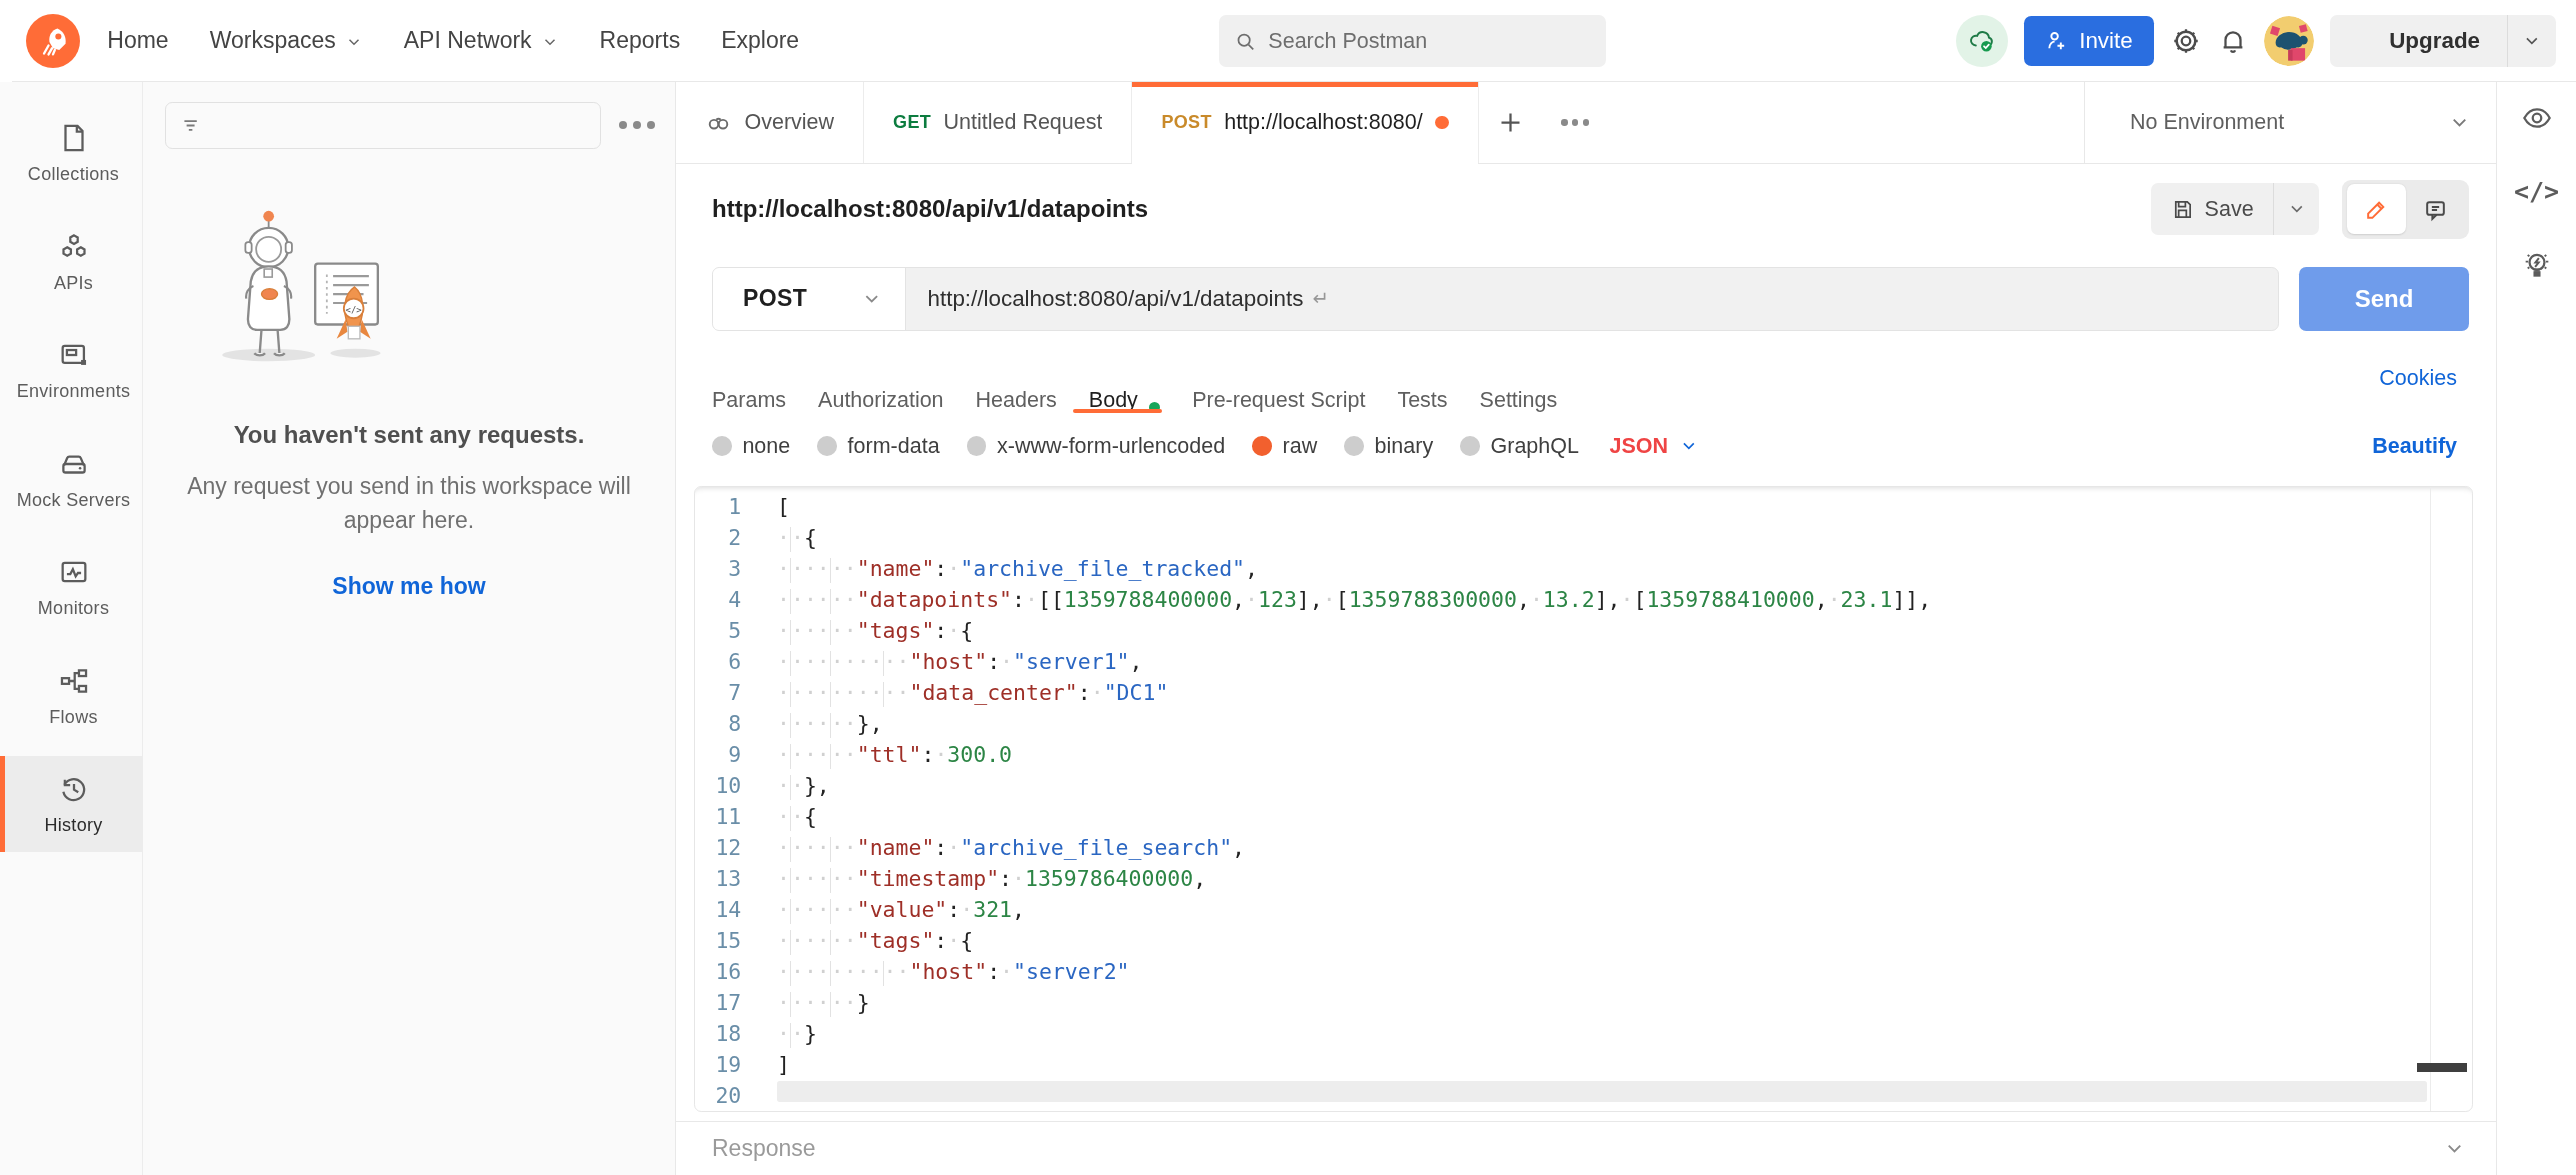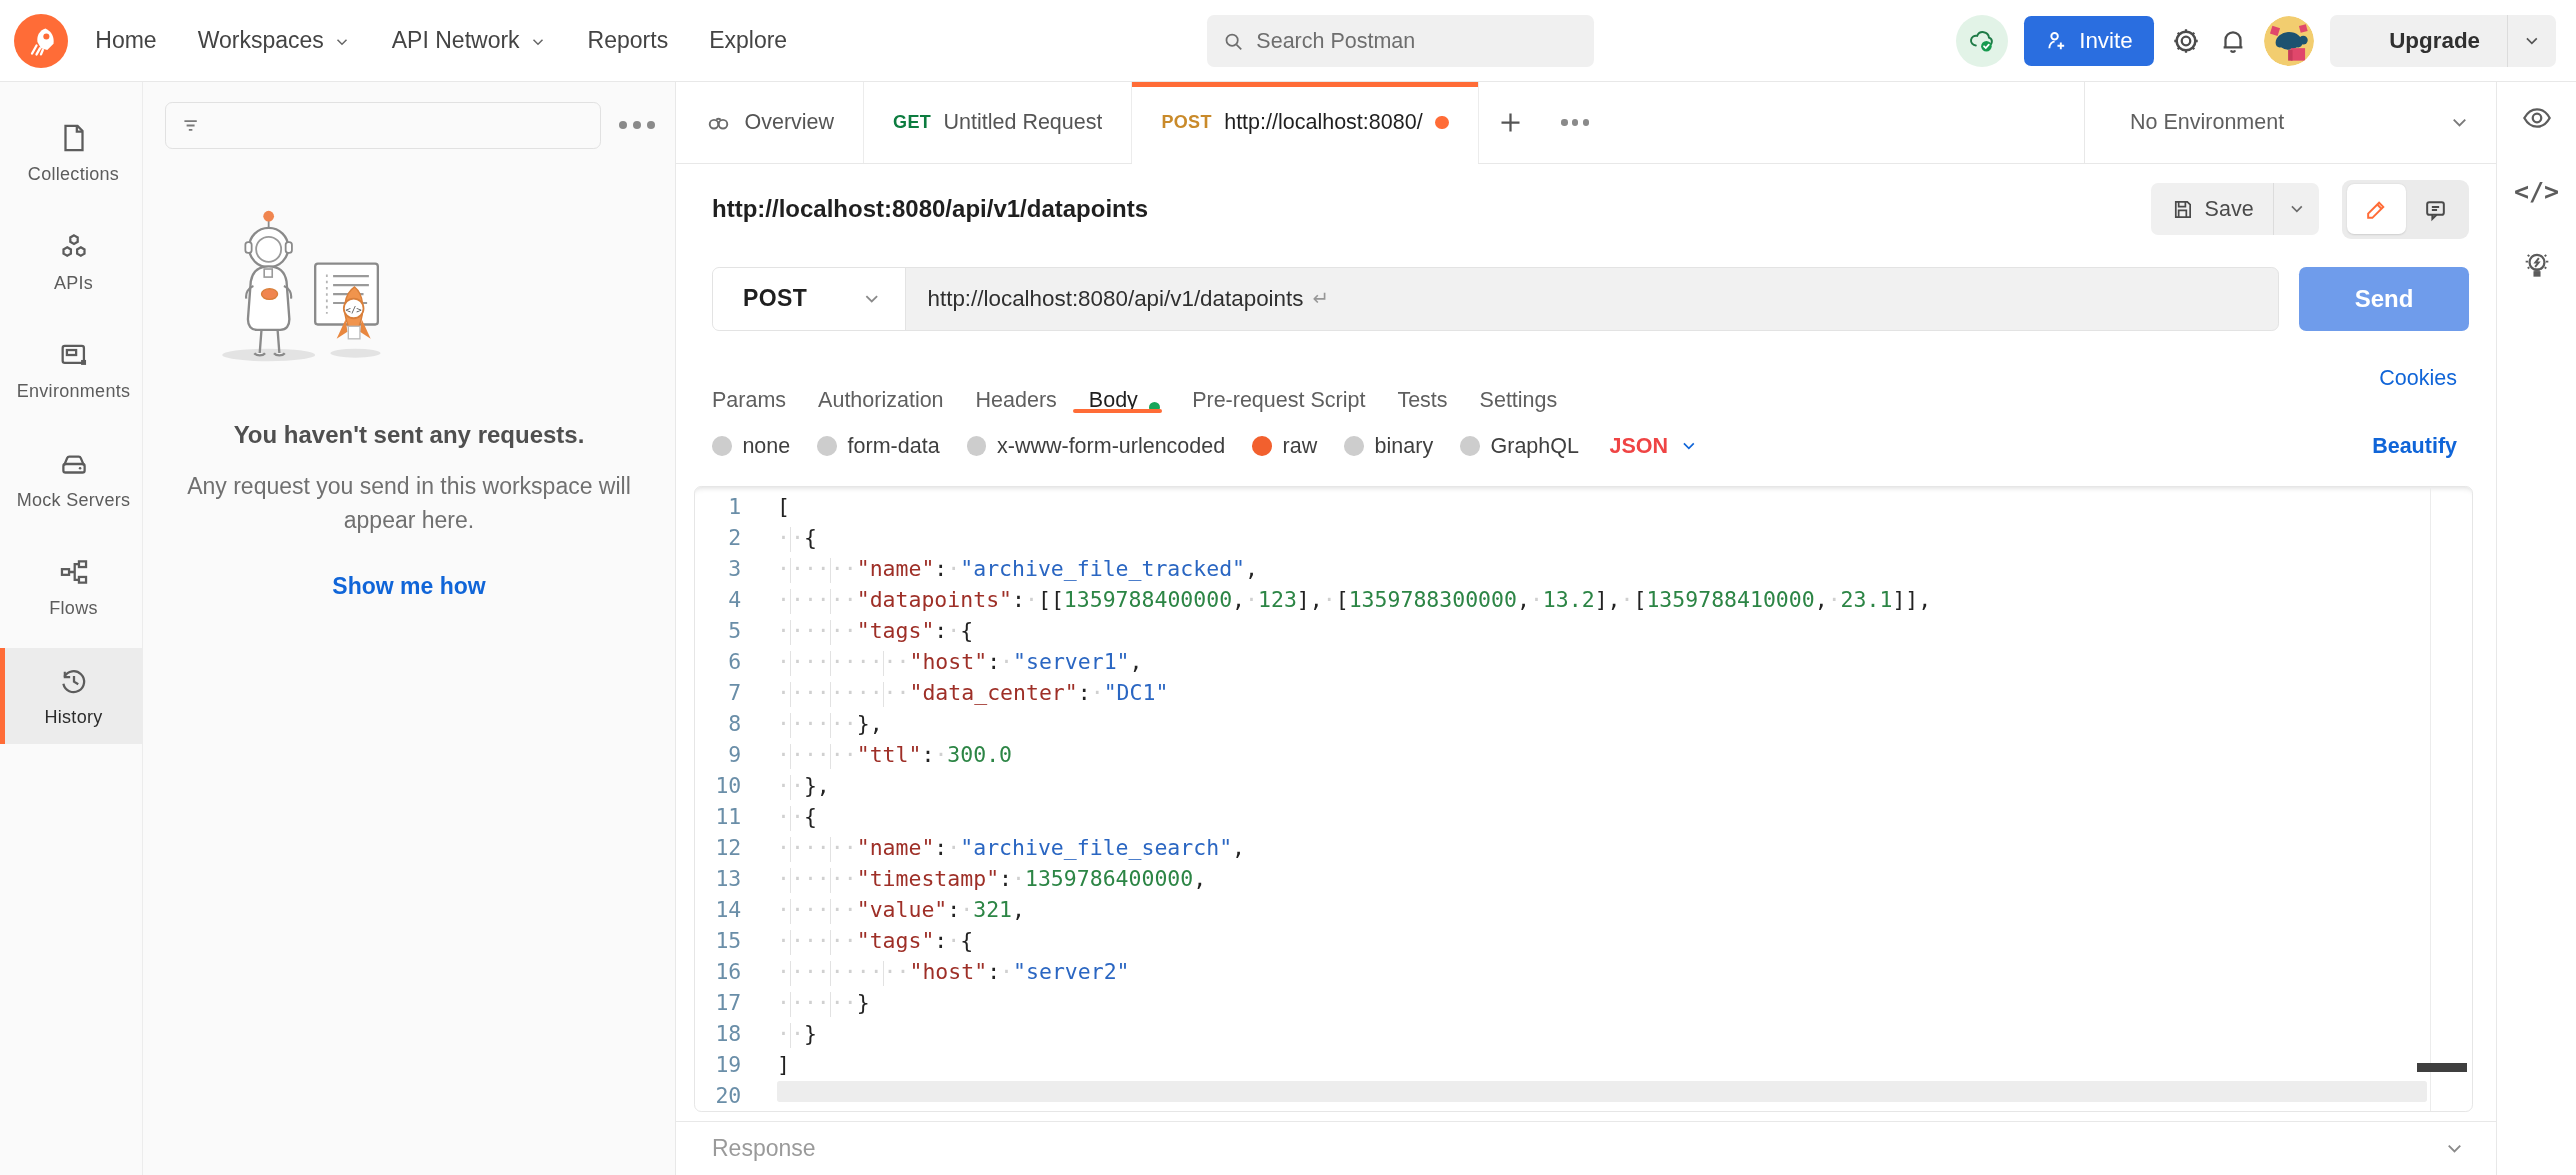--- a/index.html
+++ b/index.html
@@ -1,21 +1,21 @@
 <!DOCTYPE html>
 <html style="font-size:14.3px"><head>
 <meta charset="utf-8">
 <style>
   * { margin:0; padding:0; box-sizing:border-box; }
   html,body { width:2576px; height:1176px; overflow:hidden; background:#fff;
     font-family:"Liberation Sans", sans-serif; color:#212121; }
 
   
   .navbar { position:relative; height:82px; display:flex; align-items:center;
-    padding:0 19.7px 0 14.3px; border-bottom:0.9px solid #e8e8e8; background:#fff; }
+    padding:0 19.7px 0 14.3px; border-bottom:0.9px solid #e8e8e8; background:#fff;margin-left:12px; }
   .logo { width:54px; height:54px; border-radius:50%; background:#ff6c37;
     display:flex; align-items:center; justify-content:center; margin-right:27px; flex:0 0 auto; }
   .nav-menu { display:flex; align-items:center; gap:41px; }
   .nav-item { font-size:23px; font-weight:500; color:#444; display:flex; align-items:center; gap:9px; cursor:pointer; }
   .nav-item svg { margin-top:2.7px; }
   .nav-search { position:absolute; left:1207px; top:15px; width:387px; height:52px;
     background:#f0f0f0; border-radius:7.2px; display:flex; align-items:center; padding:0 16px; gap:12.5px; }
   .nav-search input { border:0; outline:0; background:transparent; font-size:21.5px; color:#555;
     font-family:"Liberation Sans", sans-serif; width:100%; }
   .nav-search input::placeholder { color:#6e6e6e; }
@@ -266,20 +266,27 @@
             <span class="rail-label">Environments</span>
           </div>
           <div class="rail-item">
             <svg width="34" height="34" viewBox="0 0 24 24" fill="none" stroke="#5c5c5c" stroke-width="1.6">
               <path d="M5 13 l2.2 -5.2 a1.6 1.6 0 0 1 1.5 -1 h6.6 a1.6 1.6 0 0 1 1.5 1 L19 13"></path>
               <rect x="4.5" y="12" width="15" height="6" rx="1.5"></rect>
               <path d="M7.5 15.5v0.01 M10 15.5v0.01"></path>
               <circle cx="16.3" cy="15" r="0.9" fill="#5c5c5c" stroke="none"></circle>
             </svg>
             <span class="rail-label">Mock Servers</span>
+          </div>
+          <div class="rail-item">
+            <svg width="34" height="34" viewBox="0 0 24 24" fill="none" stroke="#5c5c5c" stroke-width="1.6">
+              <rect x="4" y="5.5" width="16" height="13" rx="1.5"></rect>
+              <path d="M7 13.5h2.4l1.8-3.4 2 5 1.6-2.4H17"></path>
+            </svg>
+            <span class="rail-label">Monitors</span>
           </div>
           <div class="rail-item">
             <svg width="34" height="34" viewBox="0 0 24 24" fill="none" stroke="#5c5c5c" stroke-width="1.6">
               <rect x="3.5" y="10" width="5" height="4"></rect>
               <rect x="15.5" y="4.5" width="5" height="4"></rect>
               <rect x="15.5" y="15.5" width="5" height="4"></rect>
               <path d="M8.5 12h4v-5.5h3 M12.5 12v5.5h3"></path>
             </svg>
             <span class="rail-label">Flows</span>
           </div>

